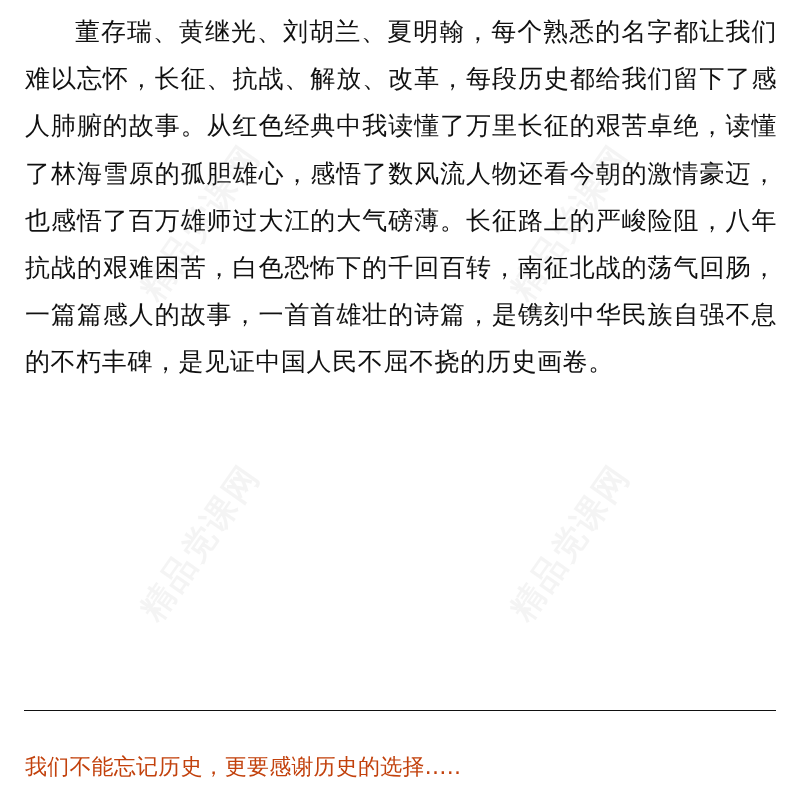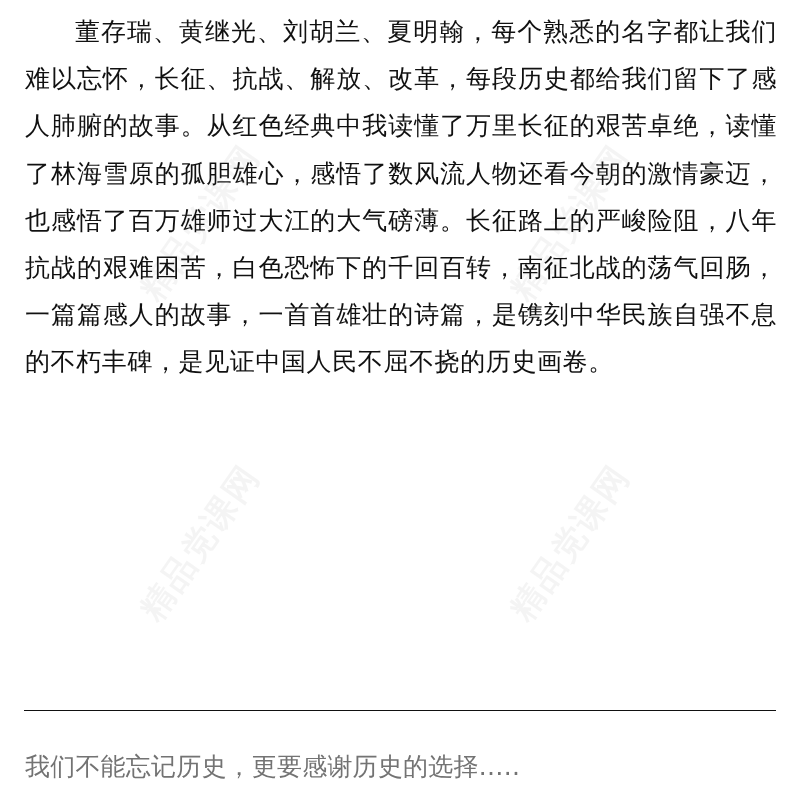--- a/index.html
+++ b/index.html
@@ -37,24 +37,24 @@
       left: 24px;
       top: 710px;
       width: 752px;
       height: 0;
       border-top: 1.6px solid #111111;
     }
     .closing {
       position: absolute;
       left: 25px;
       top: 749px;
-      font-size: 25px;
+      font-size: 22px;
       line-height: 36px;
       letter-spacing: 0.2px;
-      color: #737373;
+      color: #c2410c;
       white-space: nowrap;
     }
     .watermark {
       position: absolute;
       font-size: 34px;
       font-weight: bold;
       color: rgba(0,0,0,0.045);
       transform: rotate(-55deg);
       transform-origin: center;
       white-space: nowrap;

